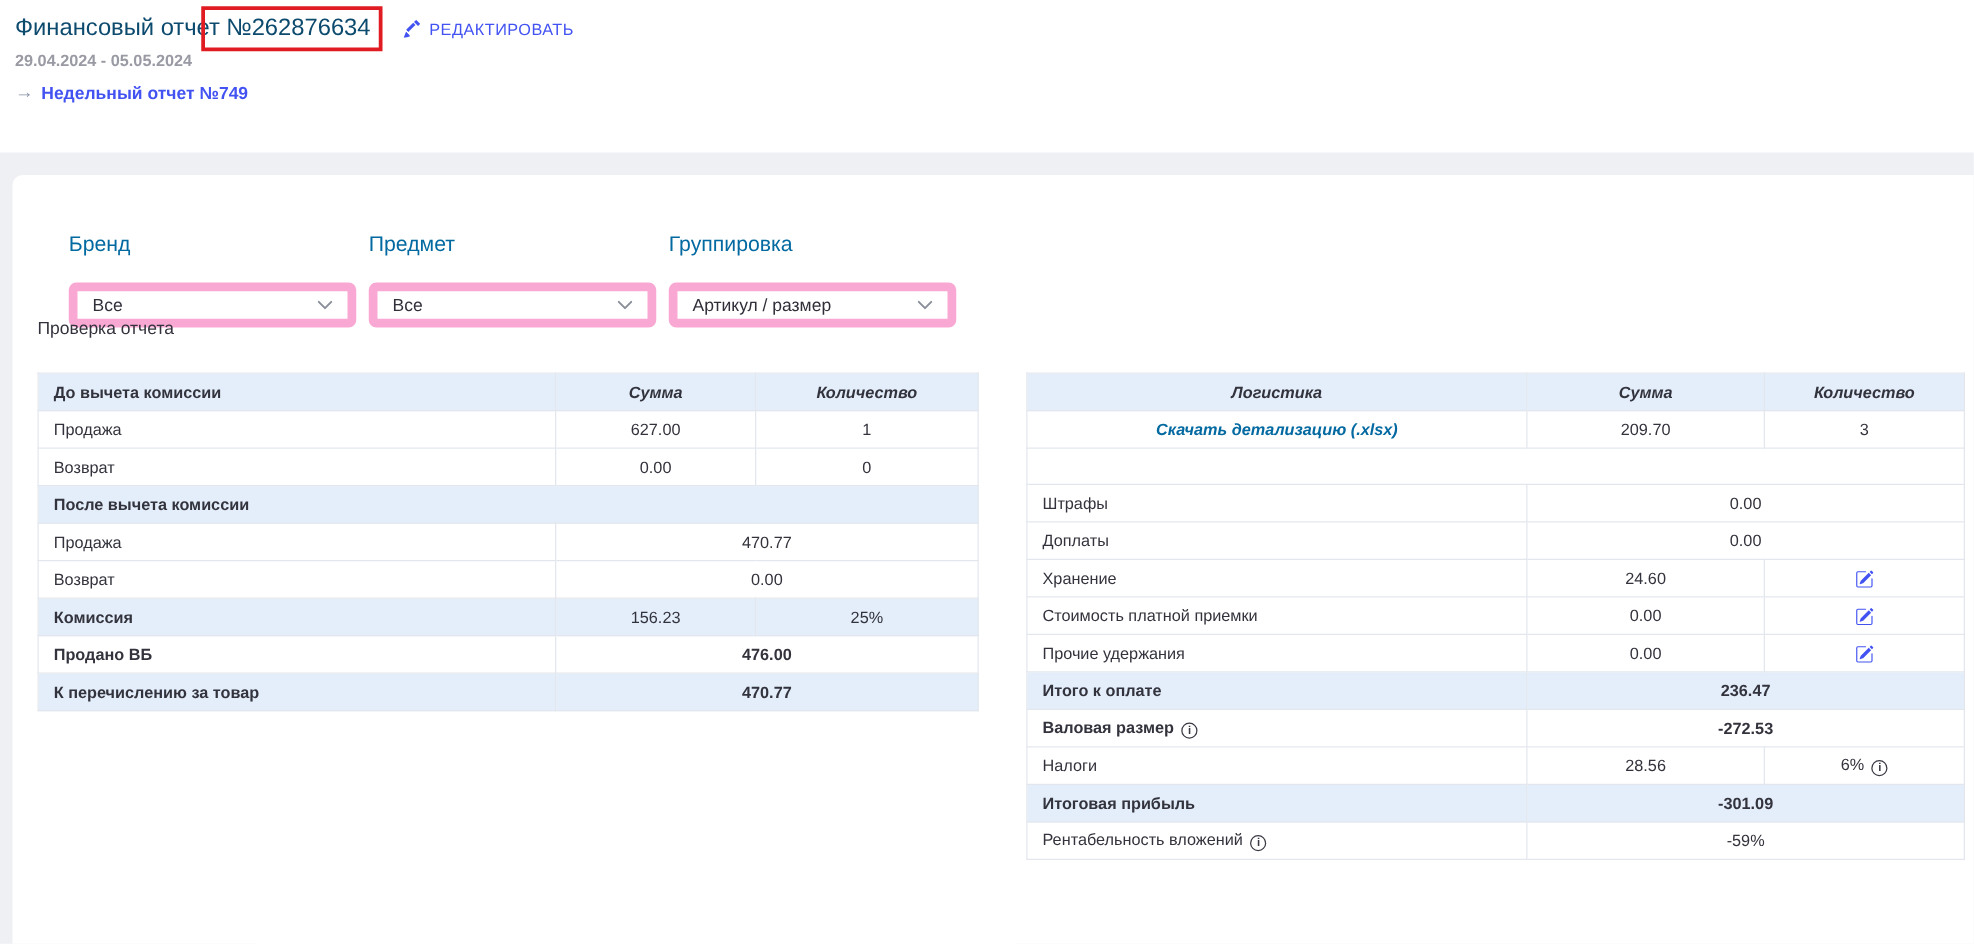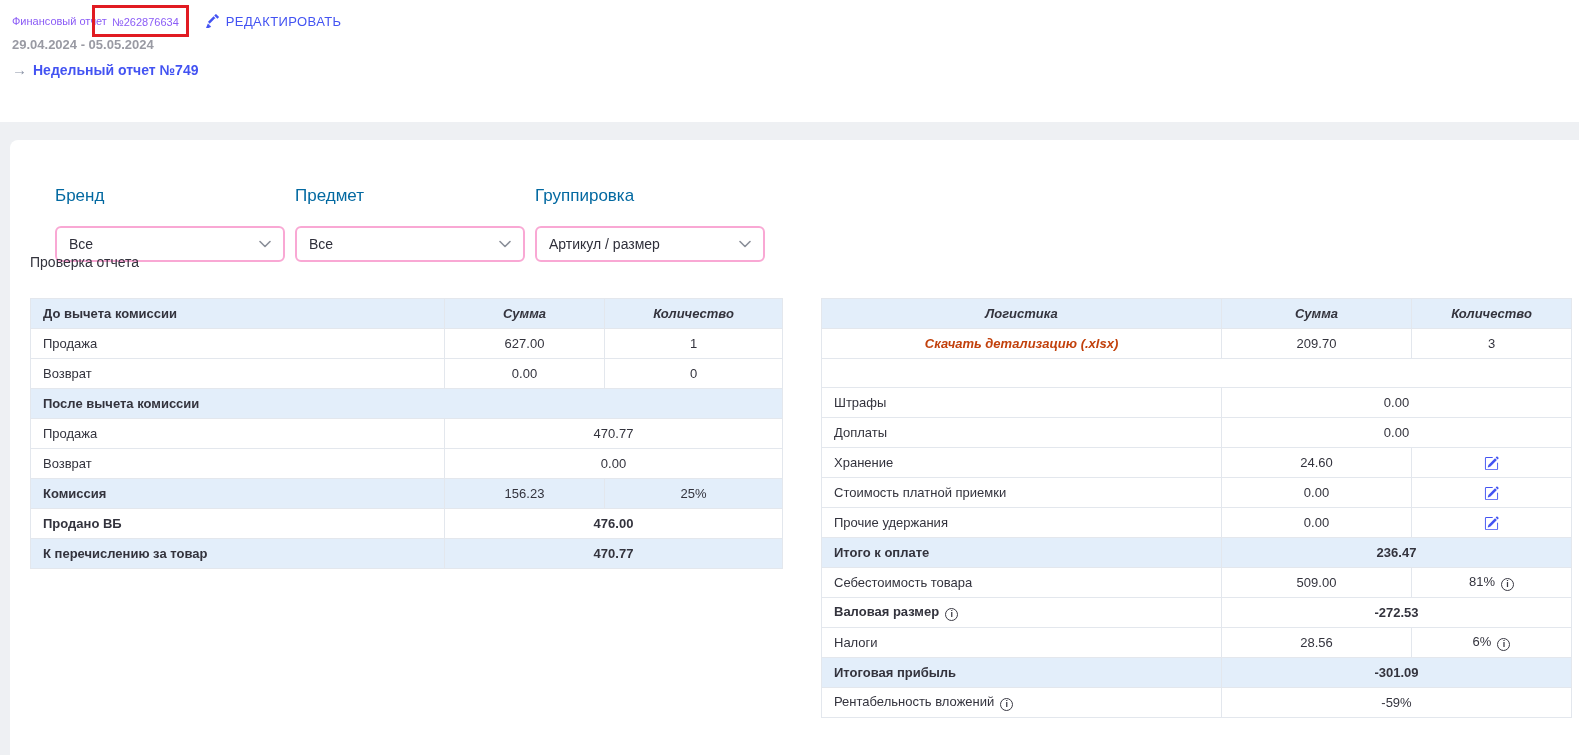--- a/index.html
+++ b/index.html
@@ -8,21 +8,21 @@
     position:relative;
     font-family:"Liberation Sans", sans-serif;
     background:#ffffff;
     color:#32323c;
     overflow:hidden;
   }
 
   
   .page-header { position:absolute; top:12px; left:12px; z-index:2; }
   .title-line { display:flex; align-items:center; }
-  .page-title { font-size:11px; color:#8b5cf6; font-weight:400; white-space:nowrap; }
+  .page-title { font-size:19px; color:#0c4a6e; font-weight:400; white-space:nowrap; }
   .report-number-wrap { position:relative; display:inline-block; margin-left:5px; }
   .annotation-box {
     position:absolute; top:-7px; bottom:-7px; left:-20px; right:-10px;
     border:3px solid #e11b22; pointer-events:none;
   }
   .edit-link {
     display:flex; align-items:center; gap:7px; margin-left:26px;
     color:#4353f2; font-size:13px; font-weight:400; letter-spacing:.4px;
     text-decoration:none; cursor:pointer; background:none; border:none;
     font-family:"Liberation Sans", sans-serif;
@@ -39,21 +39,21 @@
     position:absolute; top:140px; left:10px; right:0; bottom:0;
     background:#ffffff; border-radius:8px 0 0 0;
   }
 
   
   .filters { position:absolute; top:46px; left:45px; display:flex; gap:10px; }
   .filter-group { display:flex; flex-direction:column; }
   .filter-label { font-size:17px; color:#0369a1; margin-bottom:20px; }
   .select-box {
     width:230px; height:36px; background:#fff;
-    border:2px solid #f9a8d4; border-radius:6px;
+    border:7px solid #f9a8d4; border-radius:6px;
     display:flex; align-items:center; justify-content:space-between;
     padding:0 12px; font-size:14px; color:#2f2f3a; cursor:pointer;
   }
   .select-box svg { display:block; }
 
   
   .section-title { position:absolute; top:114px; left:20px; font-size:14px; color:#33333d; }
 
   
   .tables { position:absolute; top:158px; left:20px; display:flex; gap:38px; align-items:flex-start; }
@@ -63,21 +63,21 @@
   th, td { border:1px solid #e3e7ed; padding:6px 12px; height:30px; vertical-align:middle; }
   th { font-weight:700; }
   .hl { background:#e3eefa; }
   .num { text-align:center; }
   .bold { font-weight:700;margin-left:24px; }
   .left { text-align:left; }
   .center { text-align:center;font-style:italic; }
   .tbl-left col.c-label { width:414px; } .tbl-left col.c-sum { width:160px; } .tbl-left col.c-qty { width:178px; }
   .tbl-right col.c-label { width:400px; } .tbl-right col.c-sum { width:190px; } .tbl-right col.c-qty { width:160px; }
 
-  .table-link { color:#c2410c; font-weight:600; text-decoration:none; cursor:pointer; }
+  .table-link { color:#0369a1; font-weight:600; text-decoration:none; cursor:pointer; }
 
   .edit-btn {
     background:none; border:none; cursor:pointer; padding:0;
     display:inline-flex; align-items:center; justify-content:center; vertical-align:middle;
   }
   .edit-btn svg { display:block; }
 
   .info-icon {
     display:inline-flex; align-items:center; justify-content:center;
     width:13px; height:13px; border:1px solid #3a3a44; border-radius:50%;
@@ -269,27 +269,20 @@
               <path d="M1 13.5A1.5 1.5 0 0 0 2.5 15h11a1.5 1.5 0 0 0 1.5-1.5v-6a.5.5 0 0 0-1 0v6a.5.5 0 0 1-.5.5h-11a.5.5 0 0 1-.5-.5v-11a.5.5 0 0 1 .5-.5H9a.5.5 0 0 0 0-1H2.5A1.5 1.5 0 0 0 1 2.5v11z"></path>
             </svg>
           </button>
         </td>
       </tr>
       <tr class="hl">
         <td class="bold">Итого к оплате</td>
         <td colspan="2" class="num bold">236.47</td>
       </tr>
       <tr>
-        <td>Себестоимость товара</td>
-        <td class="num">509.00</td>
-        <td class="num">
-          <span>81%</span><span class="info-icon">i</span>
-        </td>
-      </tr>
-      <tr>
         <td class="bold">
           <span>Валовая размер</span><span class="info-icon">i</span>
         </td>
         <td colspan="2" class="num bold">-272.53</td>
       </tr>
       <tr>
         <td>Налоги</td>
         <td class="num">28.56</td>
         <td class="num">
           <span>6%</span><span class="info-icon">i</span>

